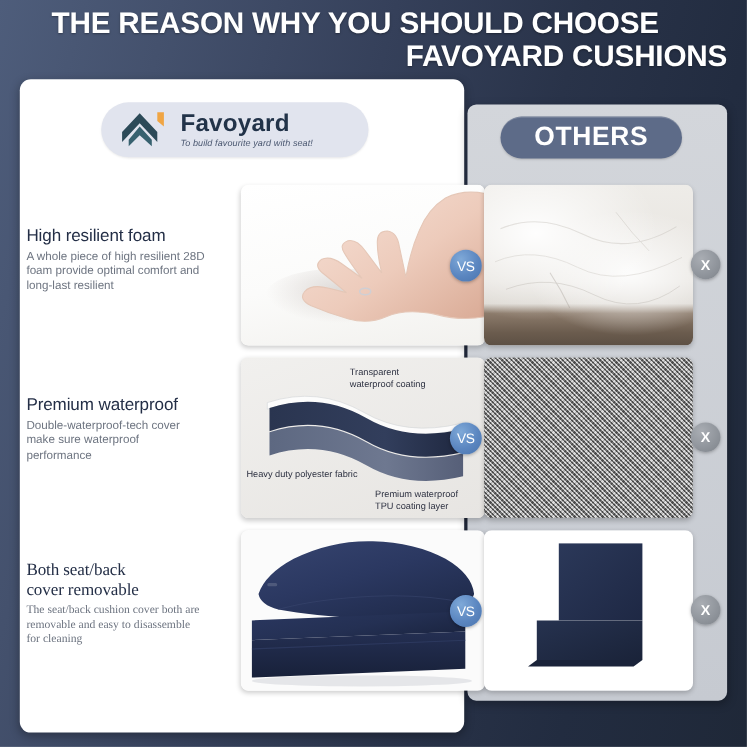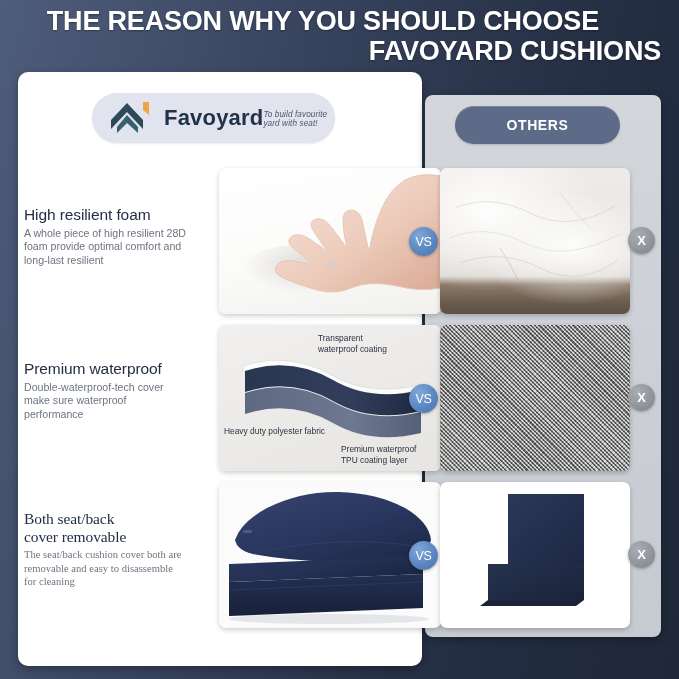--- a/index.html
+++ b/index.html
@@ -51,21 +51,21 @@
     position: absolute;
     left: 92px; top: 93px;
     width: 243px; height: 50px;
     background: #e1e4ee;
     border-radius: 25px;
     display: flex; align-items: center;
     padding-left: 18px;
     box-shadow: 0 1px 2px rgba(0,0,0,.08);
   }
   .brand-mark { width: 46px; height: 34px; position: relative; flex: none; margin-right: 8px; }
-  .brand-text { display: flex; flex-direction: row; justify-content: center; }
+  .brand-text { display: flex; flex-direction: column; justify-content: center; }
   .brand-name {
     font-size: 22px; font-weight: bold; color: #223349;
     line-height: 1; letter-spacing: .2px;
   }
   .brand-tag {
     font-size: 8.2px; font-style: italic; color: #4a5770;
     margin-top: 3px; letter-spacing: .1px;
   }
 
   
@@ -73,21 +73,21 @@
     position: absolute;
     left: 455px; top: 106px;
     width: 165px; height: 38px;
     background: linear-gradient(180deg,#63718f 0%,#55638096 100%), #5b6a88;
     background: #5d6b88;
     border-radius: 19px;
     display: flex; align-items: center; justify-content: center;
     box-shadow: inset 0 1px 0 rgba(255,255,255,.18), 0 1px 2px rgba(0,0,0,.18);
   }
   .others-text {
-    color: #ffffff; font-size: 14px; font-weight: bold; letter-spacing: .6px;
+    color: #ffffff; font-size: 24px; font-weight: bold; letter-spacing: .6px;
   }
 
   
   .row { position: absolute; left: 0; width: 679px; }
   .row-1 { top: 168px; }
   .row-2 { top: 325px; }
   .row-3 { top: 482px; }
 
   .feature-text {
     position: absolute; left: 24px; width: 162px;

